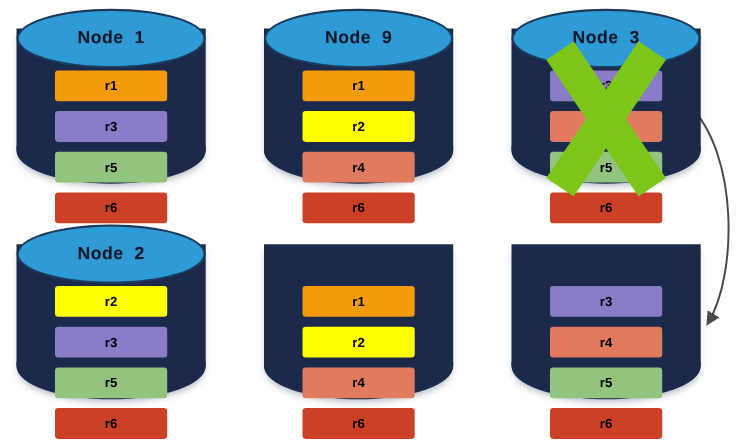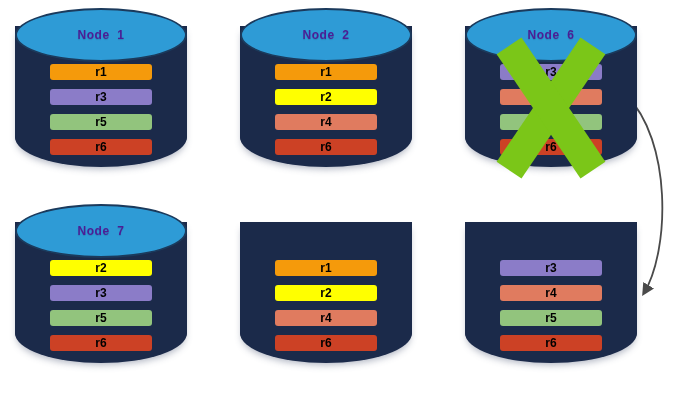--- a/index.html
+++ b/index.html
@@ -53,36 +53,36 @@
     height: 54px;
     background: #2E9BD6;
     border-radius: 50%;
     border: 2px solid #1B3A5C;
     box-sizing: border-box;
     display: flex;
     align-items: center;
     justify-content: center;
   }
   .node-label {
-    color: #4c1d95;
-    font-size: 12px;
+    color: #0f172a;
+    font-size: 16px;
     font-weight: bold;
     letter-spacing: 0.5px;
     white-space: pre;
     text-shadow: 0 1px 1px rgba(0,0,0,0.12);
   }
   
   .bars {
     position: absolute;
     left: 42px;
     top: 60px;
     width: 102px;
   }
   .bar {
-    height: 16px;
+    height: 28px;
     margin-bottom: 9px;
     border-radius: 3px;
     display: flex;
     align-items: center;
     justify-content: center;
     color: #000000;
     font-size: 12px;
     font-weight: bold;
     line-height: 1;
   }
@@ -137,49 +137,49 @@
       <div class="bars">
         <div class="bar" style="background: rgb(245, 154, 11);">r1</div>
         <div class="bar" style="background: rgb(139, 124, 200);">r3</div>
         <div class="bar" style="background: rgb(146, 196, 125);">r5</div>
         <div class="bar" style="background: rgb(204, 65, 37);">r6</div>
       </div>
     </div>
     <div class="node" style="left: 233px; top: 4px;">
       <div class="cyl-body"></div>
       <div class="cyl-top" style="background: rgb(46, 155, 214);">
-        <span class="node-label">Node  2</span>
+        <span class="node-label">Node  9</span>
       </div>
       <div class="bars">
         <div class="bar" style="background: rgb(245, 154, 11);">r1</div>
         <div class="bar" style="background: rgb(255, 255, 0);">r2</div>
         <div class="bar" style="background: rgb(224, 123, 95);">r4</div>
         <div class="bar" style="background: rgb(204, 65, 37);">r6</div>
       </div>
     </div>
     <div class="node" style="left: 458px; top: 4px;">
       <div class="cyl-body"></div>
       <div class="cyl-top" style="background: rgb(46, 155, 214);">
-        <span class="node-label">Node  6</span>
+        <span class="node-label">Node  3</span>
       </div>
       <div class="bars">
         <div class="bar" style="background: rgb(139, 124, 200);">r3</div>
         <div class="bar" style="background: rgb(224, 123, 95);">r4</div>
         <div class="bar" style="background: rgb(146, 196, 125);">r5</div>
         <div class="bar" style="background: rgb(204, 65, 37);">r6</div>
       </div>
       <div class="x-mark">
         <div class="stroke s1" style="background: rgb(123, 198, 24);"></div>
         <div class="stroke s2" style="background: rgb(123, 198, 24);"></div>
       </div>
     </div>
     <div class="node" style="left: 8px; top: 200px;">
       <div class="cyl-body"></div>
       <div class="cyl-top" style="background: rgb(46, 155, 214);">
-        <span class="node-label">Node  7</span>
+        <span class="node-label">Node  2</span>
       </div>
       <div class="bars">
         <div class="bar" style="background: rgb(255, 255, 0);">r2</div>
         <div class="bar" style="background: rgb(139, 124, 200);">r3</div>
         <div class="bar" style="background: rgb(146, 196, 125);">r5</div>
         <div class="bar" style="background: rgb(204, 65, 37);">r6</div>
       </div>
     </div>
     <div class="node" style="left: 233px; top: 200px;">
       <div class="cyl-body"></div>

